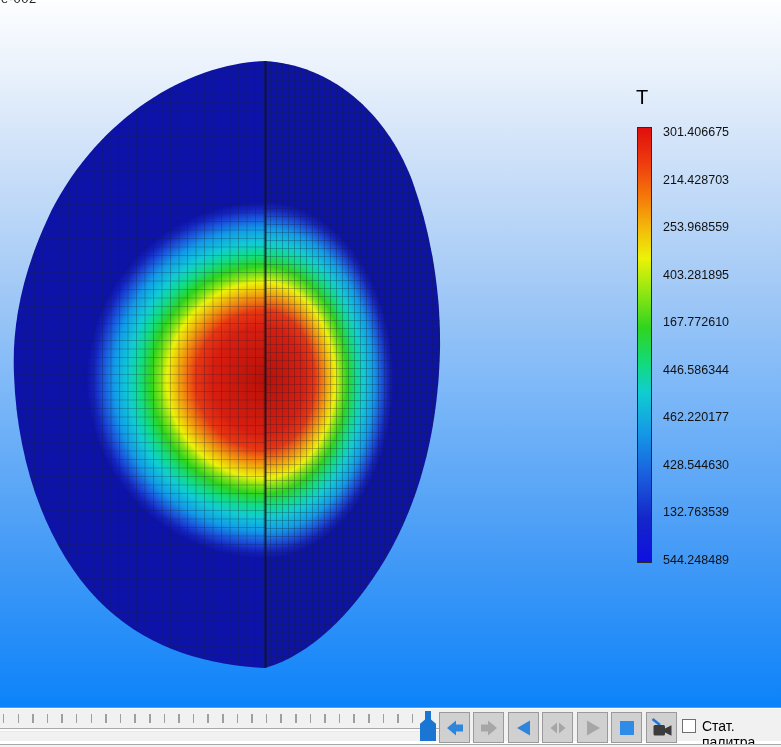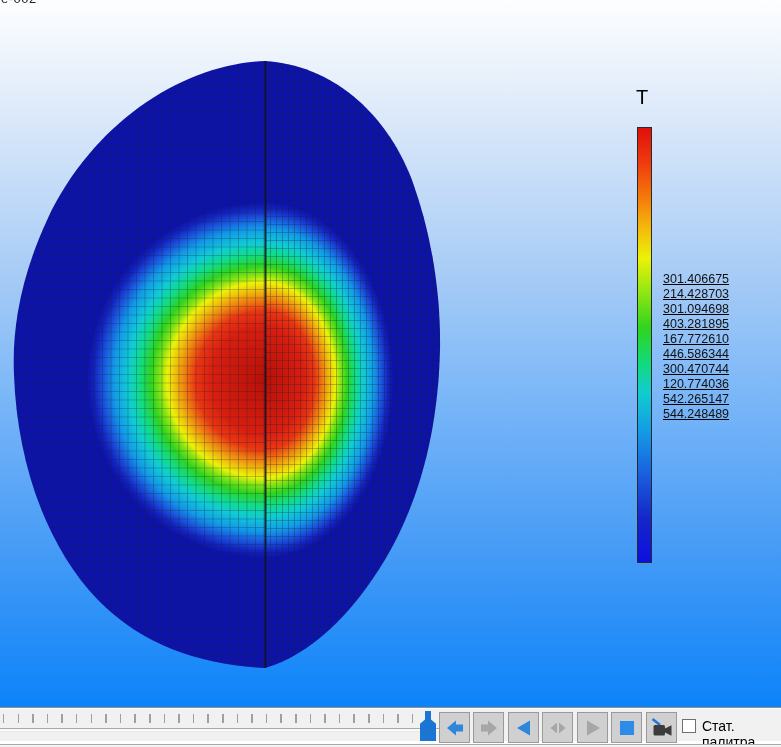--- a/index.html
+++ b/index.html
@@ -23,21 +23,21 @@
   .legend-bar {
     position:absolute; left:637px; top:127px; width:15px; height:436px;
     border:1px solid #2a2a2a;
     background:linear-gradient(180deg,
       #e00f0c 0%, #ee3b0e 8%, #f57a0a 16%, #f3b90b 23%, #ecf207 30%,
       #8fe613 38%, #30d41e 46%, #12da7a 54%, #11ccd0 61%, #149ae6 70%,
       #1a5ede 80%, #1526c8 90%, #0e0fe0 100%);
   }
   .legend-ticks {
     position:absolute; left:663px; top:125px; height:443px; width:100px;
-    display:flex; flex-direction:column; justify-content:center;text-decoration:underline;
+    display:flex; flex-direction:column; justify-content:space-between;
   }
   .legend-ticks span { font-size:12.5px; color:#111; line-height:15px; }
 
   
   .toolbar {
     position:absolute; left:0; top:707px; width:781px; height:34px;
     background:#f1f1f1; border-top:1px solid #8f8f8f;
     box-shadow: inset 0 1px 0 #ffffff;
   }
   .slider-ticks {
@@ -133,27 +133,27 @@
                C438,430 420,500 386,558 C352,615 310,655 265,668 Z" fill="url(#meshR)"></path>
 
       <line x1="265.5" y1="61" x2="265.5" y2="668" stroke="#10141f" stroke-width="2" opacity="0.85"></line>
     </svg>
 
     <div class="legend-title">T</div>
     <div class="legend-bar"></div>
     <div class="legend-ticks">
       <span>301.406675</span>
       <span>214.428703</span>
-      <span>301.094698</span>
+      <span>253.968559</span>
       <span>403.281895</span>
       <span>167.772610</span>
       <span>446.586344</span>
-      <span>300.470744</span>
-      <span>120.774036</span>
-      <span>542.265147</span>
+      <span>462.220177</span>
+      <span>428.544630</span>
+      <span>132.763539</span>
       <span>544.248489</span>
     </div>
   </div>
 
   <div class="toolbar">
 
     <div class="slider-ticks"></div>
     <div class="slider-groove"></div>
     <div class="slider-thumb">
       <div class="nub"></div>

